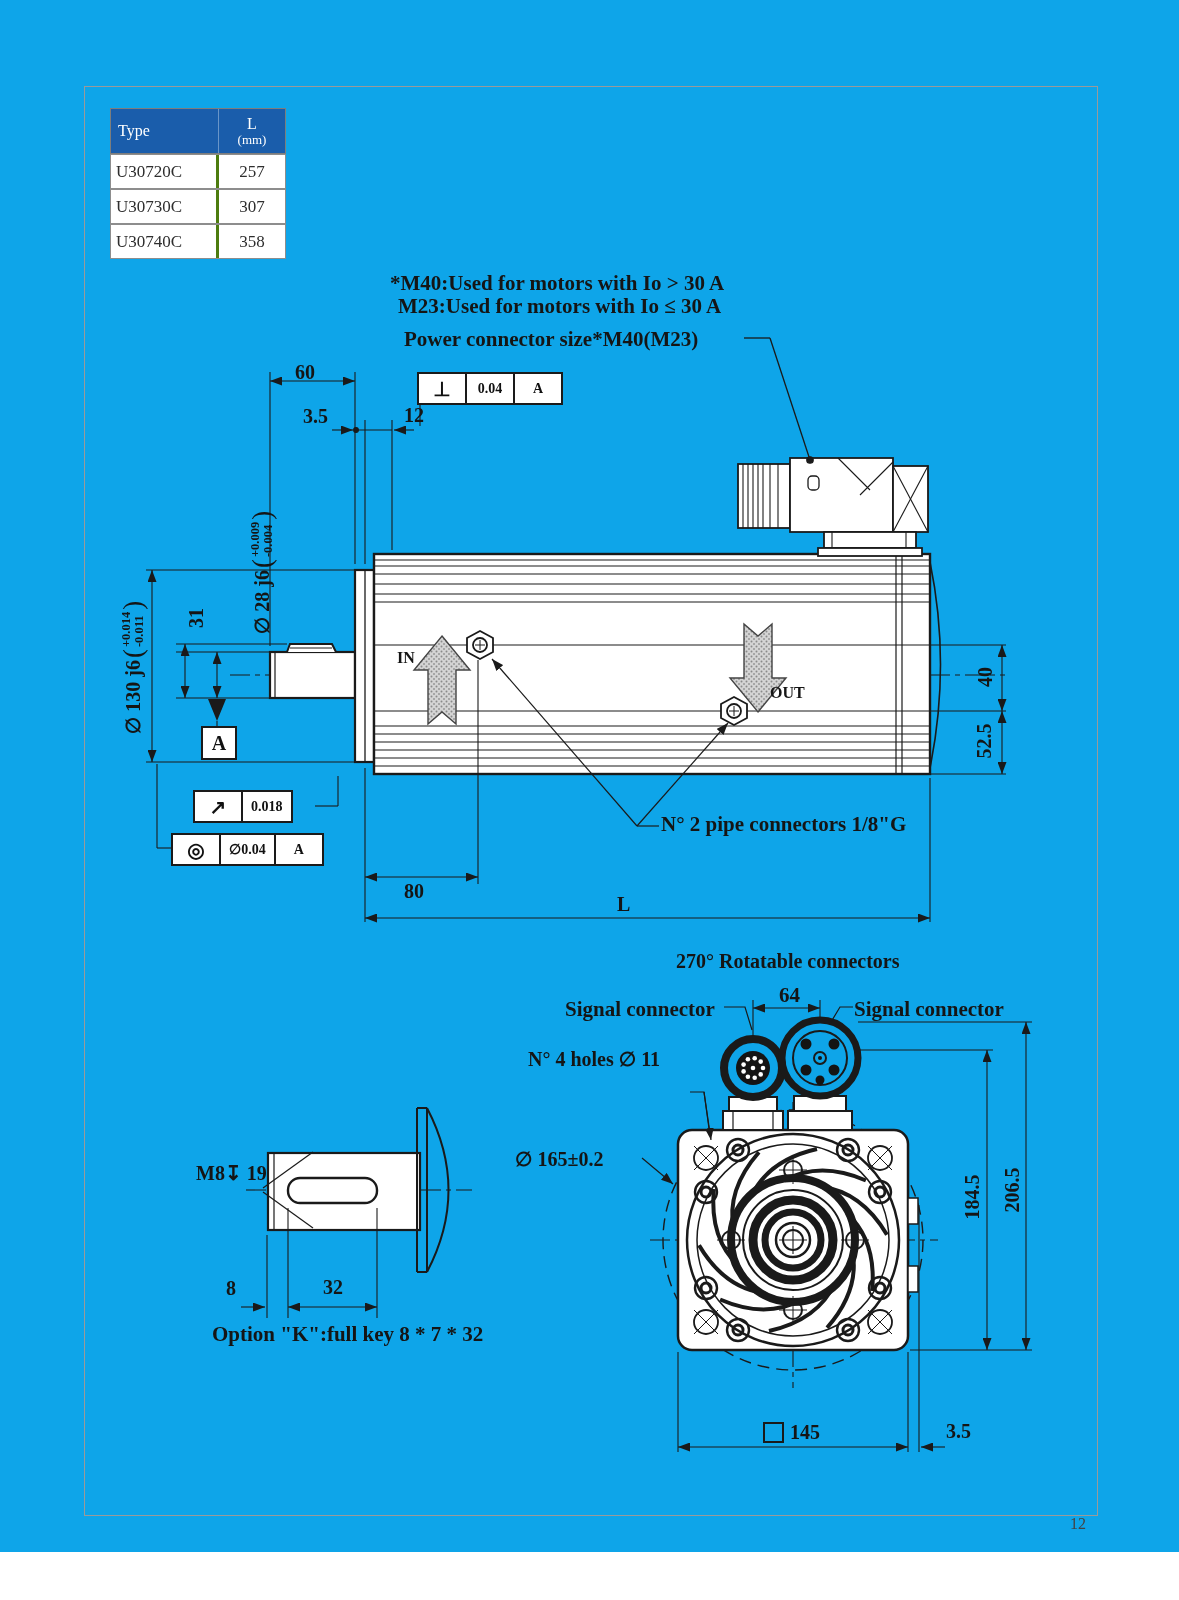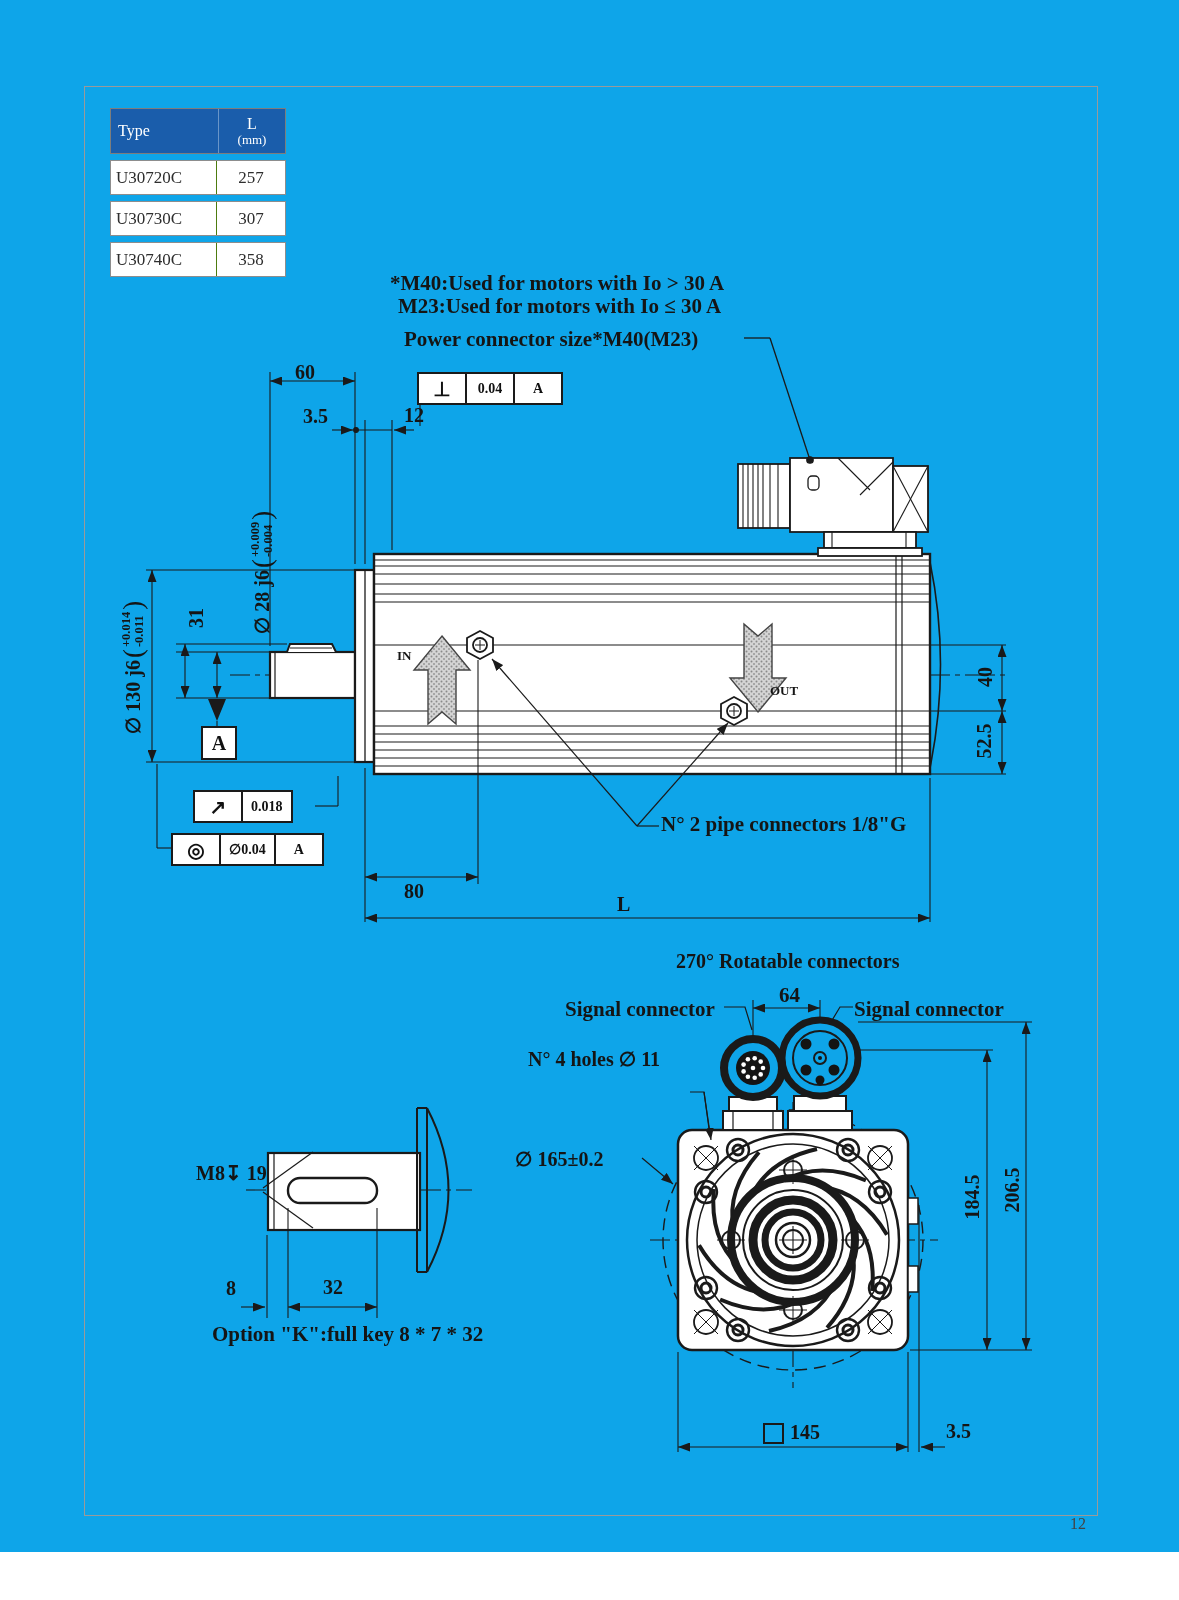--- a/index.html
+++ b/index.html
@@ -1,44 +1,44 @@
 <!DOCTYPE html>
 <html><head>
 <meta charset="utf-8">
 <style>
   html,body{margin:0;padding:0;background:#fff}
   .page{position:relative;width:1179px;height:1552px;background:#0ea5e9;overflow:hidden;
         font-family:Liberation Serif, serif;color:#111}
   .border-frame{position:absolute;left:84px;top:86px;width:1012px;height:1428px;border:1px solid #9a9a9a}
   svg.art{position:absolute;left:0;top:0}
   .t{position:absolute;font-weight:700;font-size:20px;white-space:nowrap;line-height:1.15;color:#151515}
-  .fs19{font-size:21px}.fs17{font-size:13px}
+  .fs19{font-size:21px}.fs17{font-size:16px}
   .rot{display:flex;align-items:center;justify-content:center;transform:rotate(-90deg)}
   .tol{display:flex;align-items:center;justify-content:center;gap:1px}
   .tol .stack{display:flex;flex-direction:column;font-size:12.5px;line-height:1.05;font-weight:700}
   .tol .paren{font-size:27px;font-weight:400;line-height:.9;padding:0 1px}
   .gdt{position:absolute;display:flex;border:2px solid #1a1a1a;background:#fff}
   .gdt .cell{display:flex;align-items:center;justify-content:center;min-width:30px;height:27px;
              padding:1px 8px;border-right:2px solid #1a1a1a;font-weight:700;font-size:14px;white-space:nowrap}
   .gdt .cell:last-child{border-right:none}
   .gdt .sym{font-size:20px}
   .datum-box{position:absolute;width:32px;height:30px;border:2px solid #1a1a1a;display:flex;
              align-items:center;justify-content:center;font-weight:700;font-size:20px;background:#fff}
   
   .spec{position:absolute;left:110px;top:108px;width:176px}
   .spec .hdr{display:flex;height:44px;border:1px solid #7d7d7d;color:#fff}
   .spec .hdr .c1{width:100px;display:flex;align-items:center;padding-left:7px;font-size:16px}
   .spec .hdr .c2{flex:1;display:flex;flex-direction:column;align-items:center;justify-content:center;
                  font-size:16px;line-height:1.1;border-left:1px solid rgba(255,255,255,.35)}
   .spec .hdr .unit{font-size:13px}
-  .spec .row{display:flex;height:33px;border:1px solid #8d8d8d;margin-top:6px;font-size:17px;color:#2e2e2e;background:#fff}
+  .spec .row{display:flex;height:33px;border:1px solid #8d8d8d;margin-top:0;font-size:17px;color:#2e2e2e;background:#fff}
   .spec .row .c1{width:100px;display:flex;align-items:center;padding-left:5px}
-  .spec .row .c2{flex:1;display:flex;align-items:center;justify-content:center;border-left:1px solid #4d7c0f}
+  .spec .row .c2{flex:1;display:flex;align-items:center;justify-content:center;border-left:3px solid #4d7c0f}
   .sq{display:inline-block;width:17px;height:17px;border:2px solid #1a1a1a;margin-right:6px;vertical-align:-2px}
-  .d145{display:flex;align-items:flex-end}
+  .d145{display:flex;align-items:center}
   .pagenum{position:absolute;font-size:16px;color:#444;font-weight:400}
 </style>
 </head>
 <body>
 
 <div class="page">
   <div class="border-frame"></div>
 
   <svg class="art" width="1179" height="1600" viewBox="0 0 1179 1600">
     <defs>

